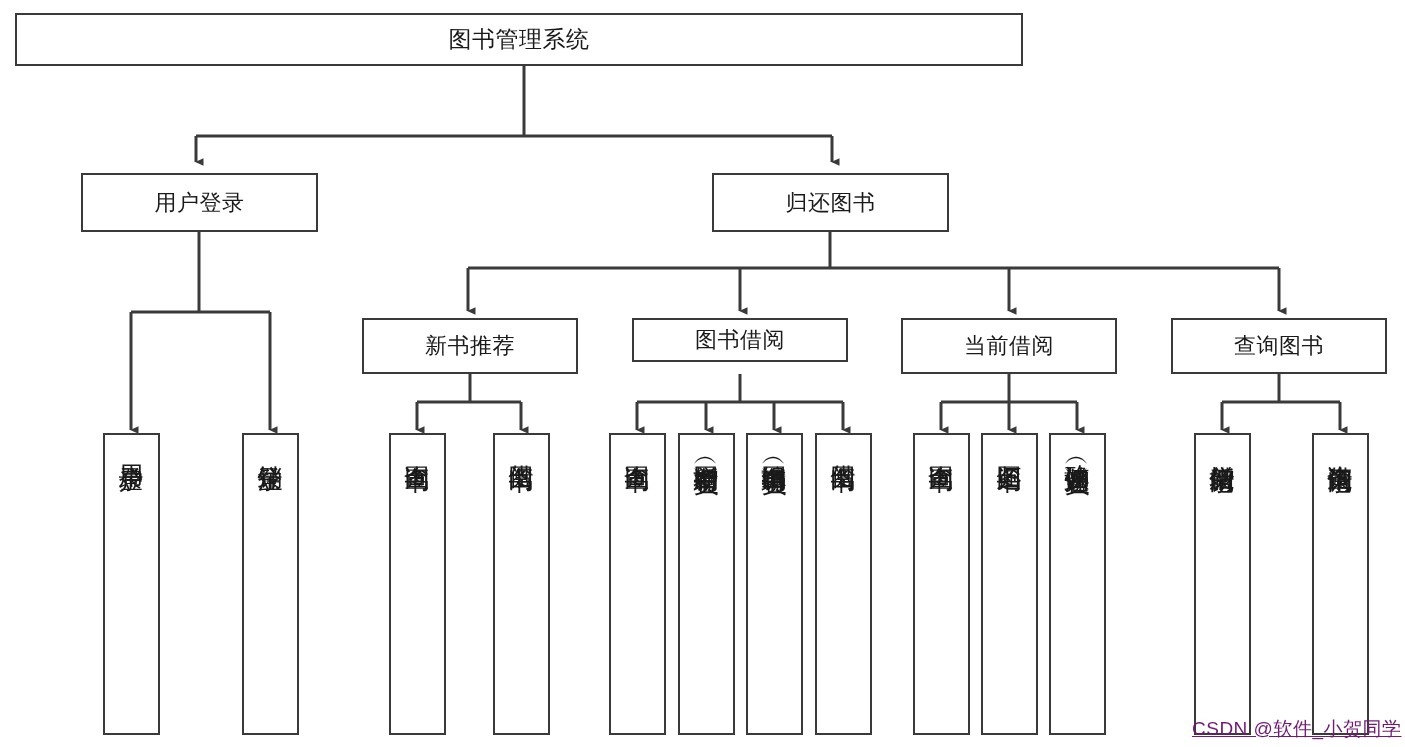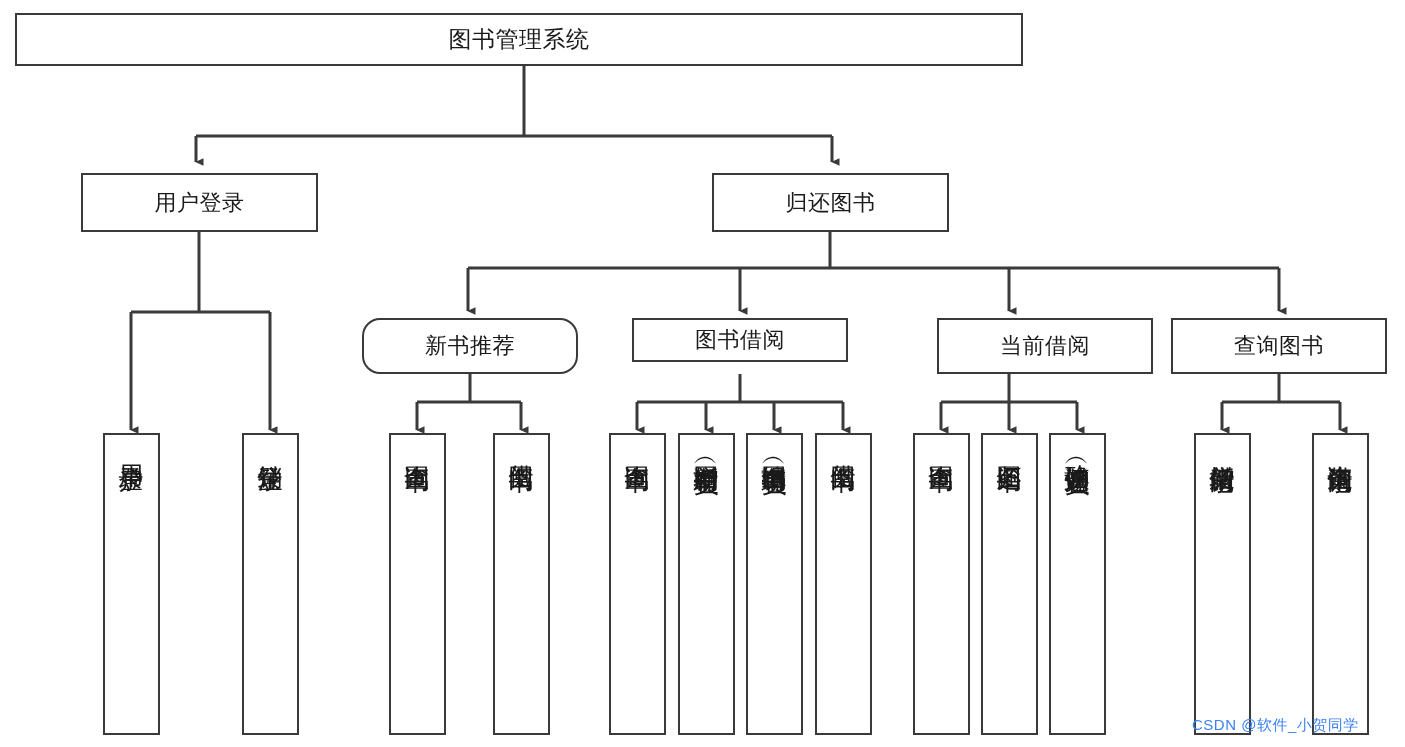--- a/index.html
+++ b/index.html
@@ -55,25 +55,26 @@
   .node.v .label {
     writing-mode: vertical-rl;
     text-orientation: upright;
     font-size: 25px;
     line-height: 1.12;
     letter-spacing: 1px;
     white-space: nowrap;
   }
   .watermark {
     position: absolute;
-    font-size: 15px;
-    color: #3b82f6;
+    font-size: 19px;
+    color: #701a75;
     letter-spacing: 0.5px;
     white-space: nowrap;
     user-select: none;
+    text-decoration: underline;
   }
 </style>
 </head>
 <body>
 
 <div id="canvas">
 
   <svg id="wires" viewBox="0 0 1405 747" xmlns="http://www.w3.org/2000/svg">
     <defs>
       <marker id="arrow" viewBox="0 0 12 12" refX="6" refY="10" markerWidth="9" markerHeight="9" orient="auto-start-reverse" markerUnits="userSpaceOnUse">
@@ -129,29 +130,29 @@
   </div>
 
   <div class="node h" style="left:81px; top:173px; width:237px; height:59px;">
     <span class="label">用户登录</span>
   </div>
 
   <div class="node h" style="left:712px; top:173px; width:237px; height:59px;">
     <span class="label">归还图书</span>
   </div>
 
-  <div class="node h" style="left:362px; top:318px; width:216px; height:56px;border-radius:18px;">
+  <div class="node h" style="left:362px; top:318px; width:216px; height:56px;">
     <span class="label">新书推荐</span>
   </div>
 
   <div class="node h" style="left:632px; top:318px; width:216px; height:44px;">
     <span class="label">图书借阅</span>
   </div>
 
-  <div class="node h" style="left:901px; top:318px; width:216px; height:56px;margin-left:36px;">
+  <div class="node h" style="left:901px; top:318px; width:216px; height:56px;">
     <span class="label">当前借阅</span>
   </div>
 
   <div class="node h" style="left:1171px; top:318px; width:216px; height:56px;">
     <span class="label">查询图书</span>
   </div>
 
   <div class="node v" style="left:103px; top:433px; width:57px; height:302px;">
     <span class="label">用户登录</span>
   </div>

